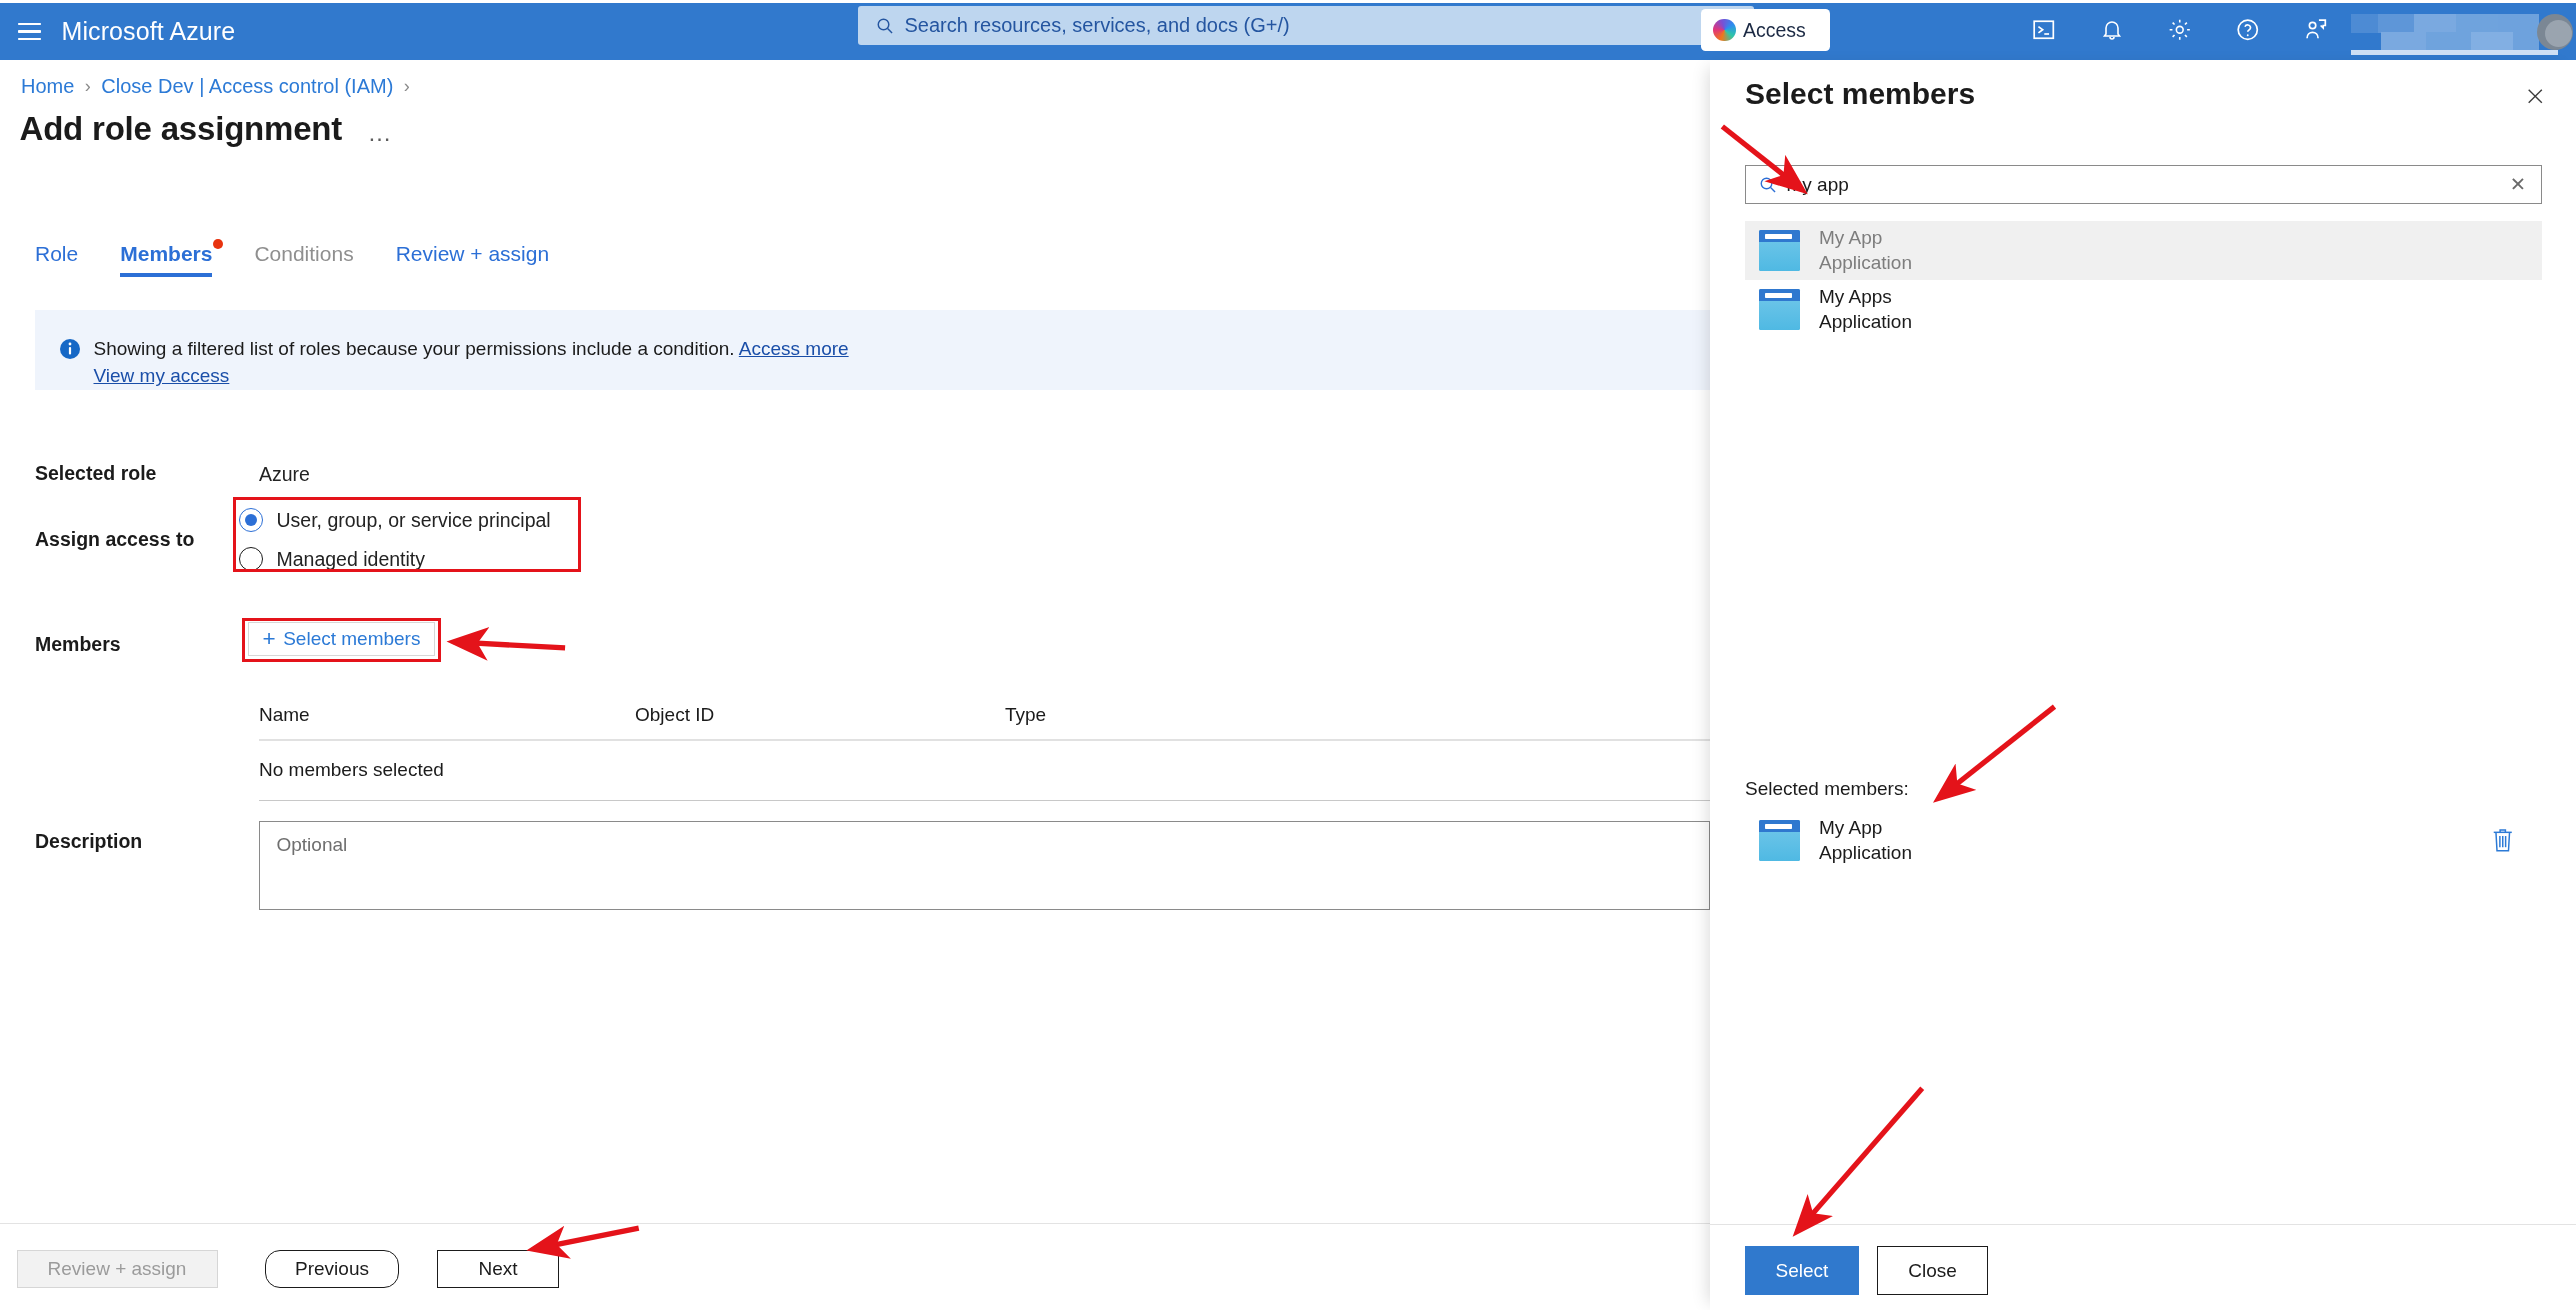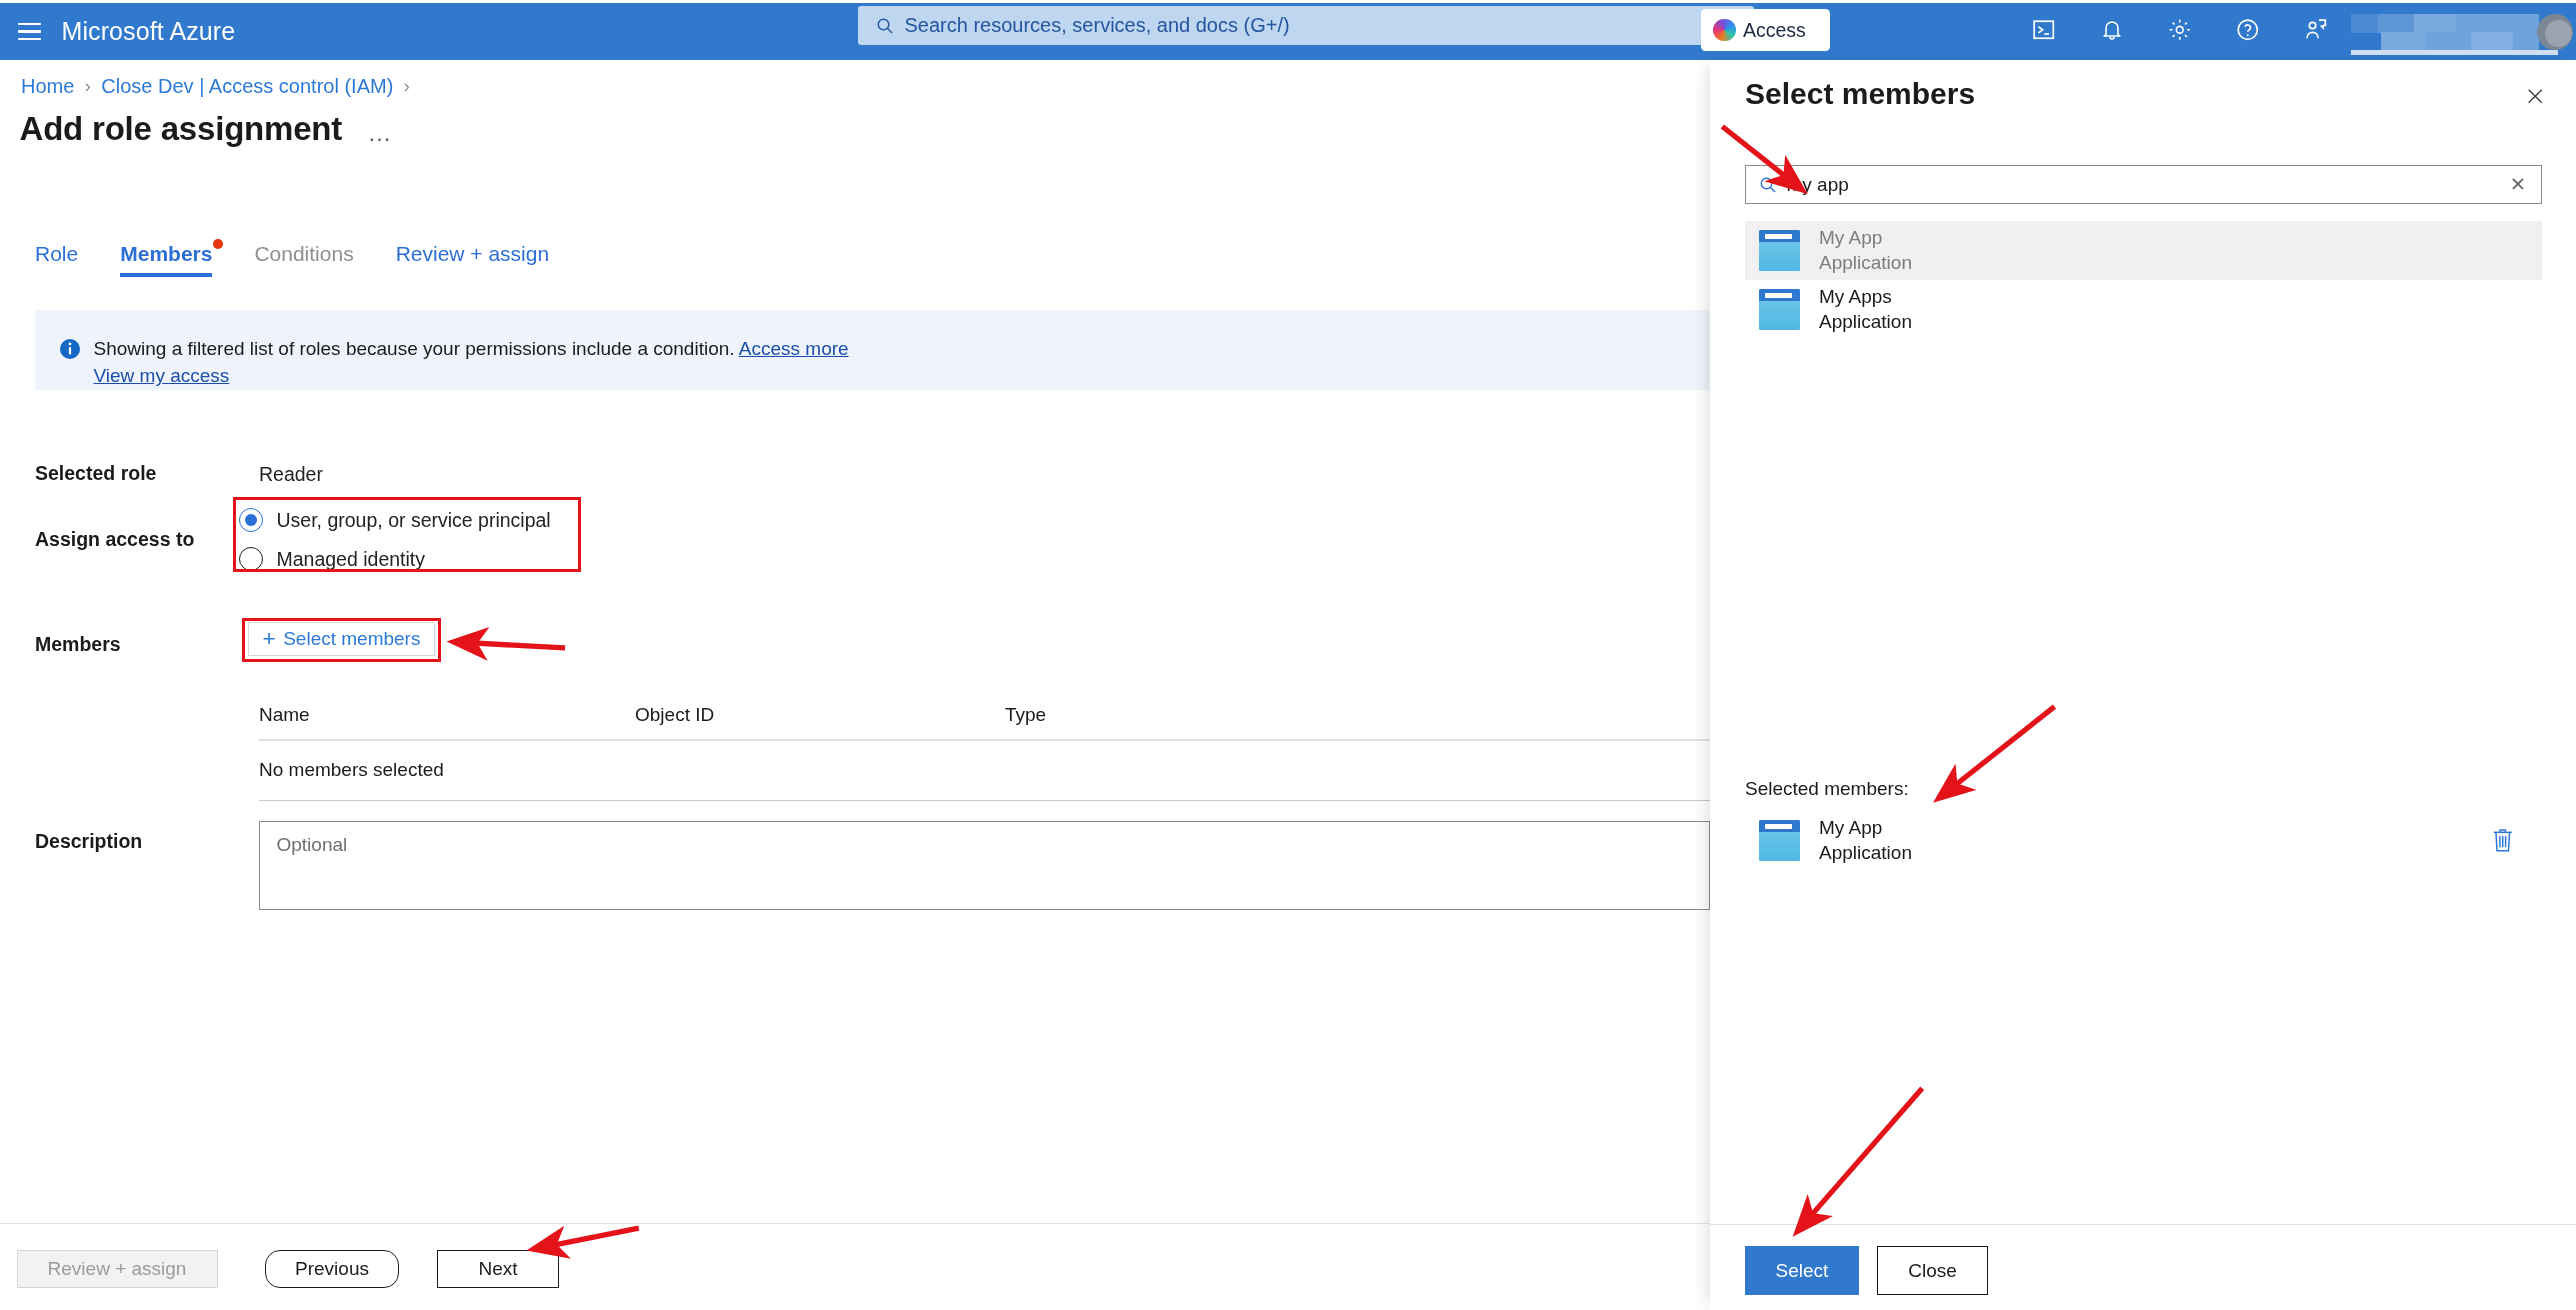--- a/index.html
+++ b/index.html
@@ -298,21 +298,21 @@
       </svg>
     </span>
     <span class="i-body">
       <span>Showing a filtered list of roles because your permissions include a condition.</span>
       <span class="i-link">Access more</span>
       <span class="i-line2 i-link">View my access</span>
     </span>
   </div>
 
   <div class="flabel lbl-role">Selected role</div>
-  <div class="fvalue val-role">Reader</div>
+  <div class="fvalue val-role">Azure</div>
 
   <div class="flabel lbl-assign">Assign access to</div>
   <div class="radiobox">
     <div class="radio-row">
       <span class="radio-outer on">
           <span class="radio-dot"></span>
         </span>
       <span class="radio-label">User, group, or service principal</span>
     </div>
     <div class="radio-row">

